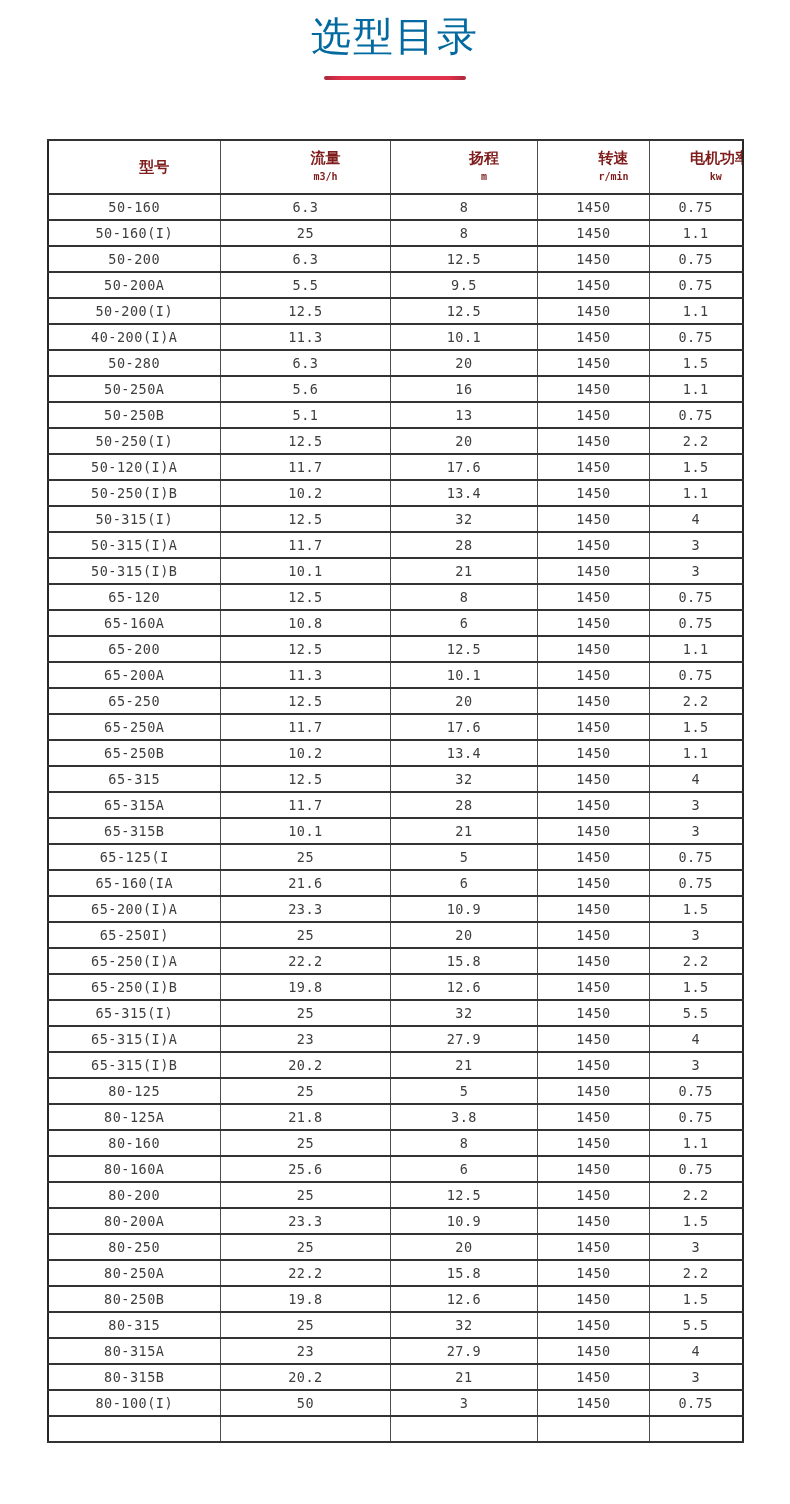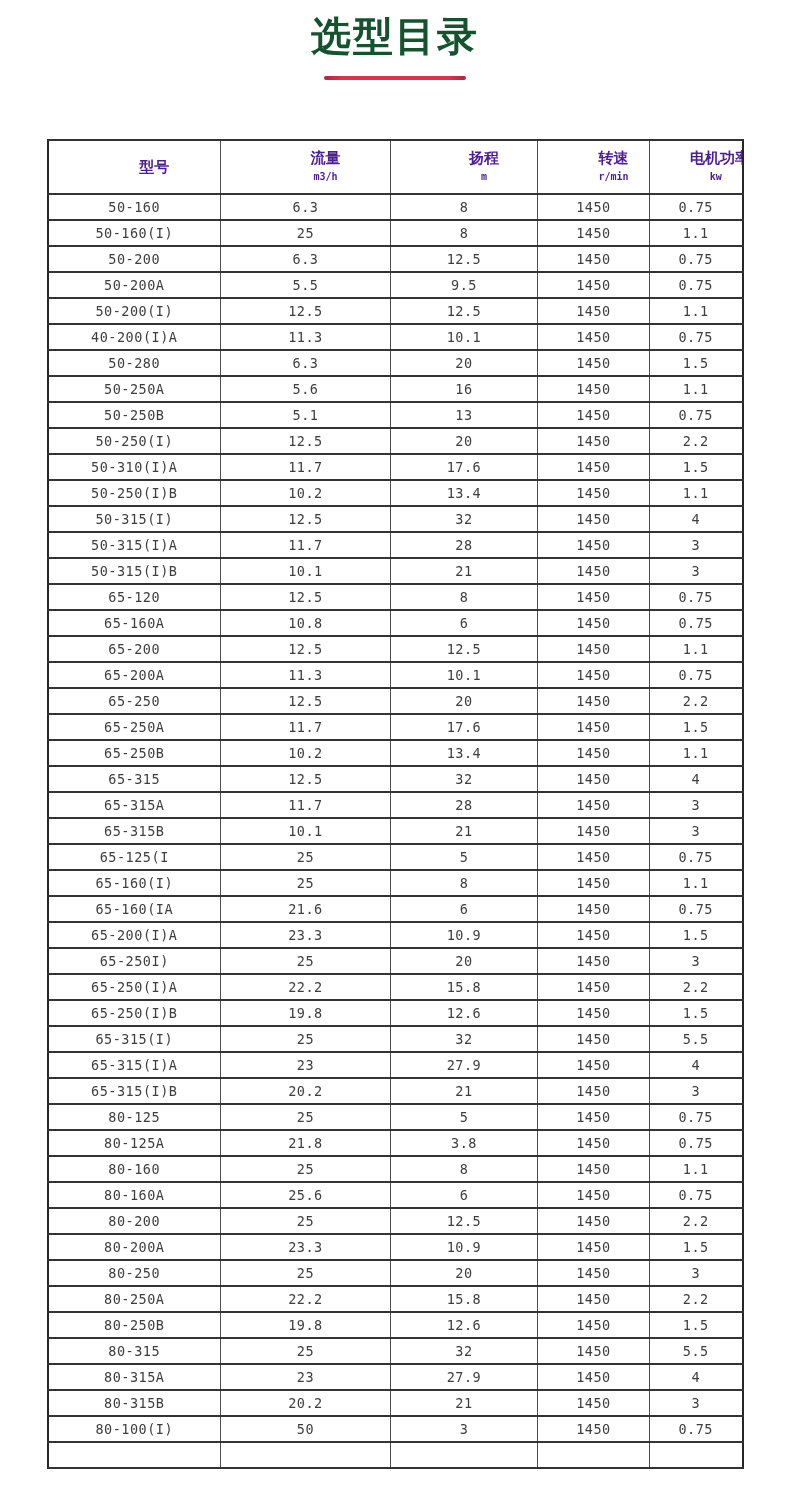--- a/index.html
+++ b/index.html
@@ -12,23 +12,23 @@
     height: 1504px;
     overflow: hidden;
     font-family: "DejaVu Sans Mono", "Liberation Mono", monospace;
   }
   .page-title {
     margin: 10px 0 0 0;
     height: 52px;
     line-height: 52px;
     text-align: center;
     font-size: 40px;
-    font-weight: bold;
+    font-weight: normal;
     letter-spacing: 2px;
-    color: #14532d;
+    color: #0369a1;
     font-family: "DejaVu Sans", "Liberation Sans", sans-serif;
   }
   .title-underline {
     width: 142px;
     height: 4px;
     margin: 14px auto 0 auto;
     border-radius: 2px;
     background: linear-gradient(90deg, #a8293e 0%, #e0304a 12%, #e0304a 88%, #a8293e 100%);
   }
   table.catalog {
@@ -51,21 +51,21 @@
     text-align: center;
     vertical-align: middle;
     padding: 0;
     white-space: nowrap;
     overflow: hidden;
   }
   th {
     height: 52px;
     font-size: 15px;
     font-weight: bold;
-    color: #4c1d95;
+    color: #7f1d1d;
     font-family: "DejaVu Sans", "Liberation Sans", sans-serif;
     padding-left: 40px;
   }
   th .hline1 { display: block; line-height: 19px; }
   th .hline2 {
     display: block;
     line-height: 17px;
     font-size: 10px;
     font-family: "DejaVu Sans Mono", "Liberation Mono", monospace;
   }
@@ -179,21 +179,21 @@
         <td>0.75</td>
       </tr>
       <tr>
         <td>50-250(I)</td>
         <td>12.5</td>
         <td>20</td>
         <td>1450</td>
         <td>2.2</td>
       </tr>
       <tr>
-        <td>50-310(I)A</td>
+        <td>50-120(I)A</td>
         <td>11.7</td>
         <td>17.6</td>
         <td>1450</td>
         <td>1.5</td>
       </tr>
       <tr>
         <td>50-250(I)B</td>
         <td>10.2</td>
         <td>13.4</td>
         <td>1450</td>
@@ -289,27 +289,20 @@
         <td>21</td>
         <td>1450</td>
         <td>3</td>
       </tr>
       <tr>
         <td>65-125(I</td>
         <td>25</td>
         <td>5</td>
         <td>1450</td>
         <td>0.75</td>
-      </tr>
-      <tr>
-        <td>65-160(I)</td>
-        <td>25</td>
-        <td>8</td>
-        <td>1450</td>
-        <td>1.1</td>
       </tr>
       <tr>
         <td>65-160(IA</td>
         <td>21.6</td>
         <td>6</td>
         <td>1450</td>
         <td>0.75</td>
       </tr>
       <tr>
         <td>65-200(I)A</td>

